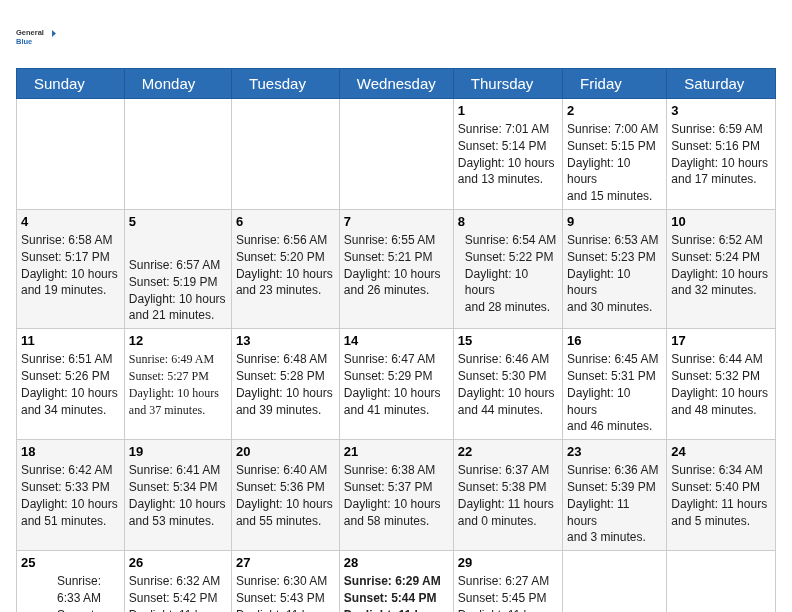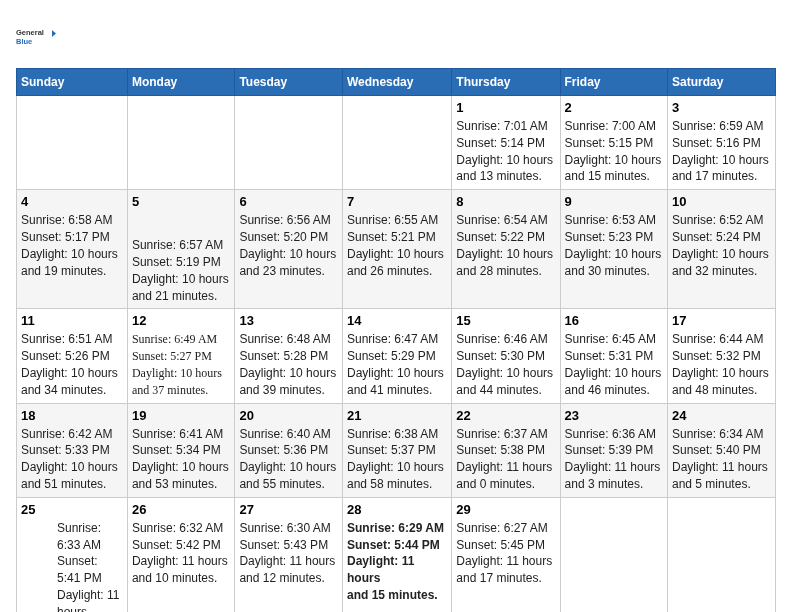--- a/index.html
+++ b/index.html
@@ -36,24 +36,24 @@
       color: #555;
     }
     table {
       width: 100%;
       border-collapse: collapse;
       font-size: 11px;
     }
     thead tr th {
       background: #2a6db5;
       color: #fff;
-      padding: 6px 4px;
+      padding: 6px 17px;
       text-align: left;
-      font-size: 12px;
-      font-weight: bold;
+      font-size: 15px;
+      font-weight: normal;
       border: 1px solid #1e5a9c;
     }
     tbody tr td {
       border: 1px solid #ccc;
       vertical-align: top;
       padding: 4px;
       width: 113px;
       min-height: 80px;
     }
     tbody tr:nth-child(odd) td {
@@ -158,21 +158,21 @@
         </td>
         <td>
           <span class="day-num">7</span>
           <div class="day-info" style="white-space: pre-line;">Sunrise: 6:55 AM
 Sunset: 5:21 PM
 Daylight: 10 hours
 and 26 minutes.</div>
         </td>
         <td>
           <span class="day-num">8</span>
-          <div class="day-info" style="white-space: pre-line;">Sunrise: 6:54 AM
+          <div class="day-info" style="white-space: pre-line; margin-left: 7px;">Sunrise: 6:54 AM
 Sunset: 5:22 PM
 Daylight: 10 hours
 and 28 minutes.</div>
         </td>
         <td>
           <span class="day-num">9</span>
           <div class="day-info" style="white-space: pre-line;">Sunrise: 6:53 AM
 Sunset: 5:23 PM
 Daylight: 10 hours
 and 30 minutes.</div>

